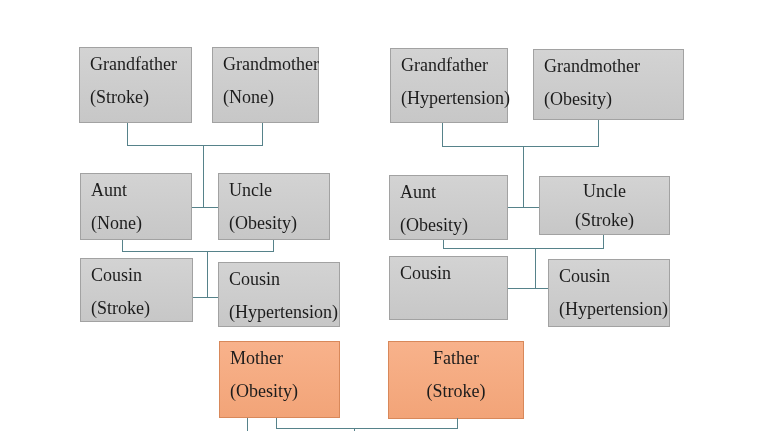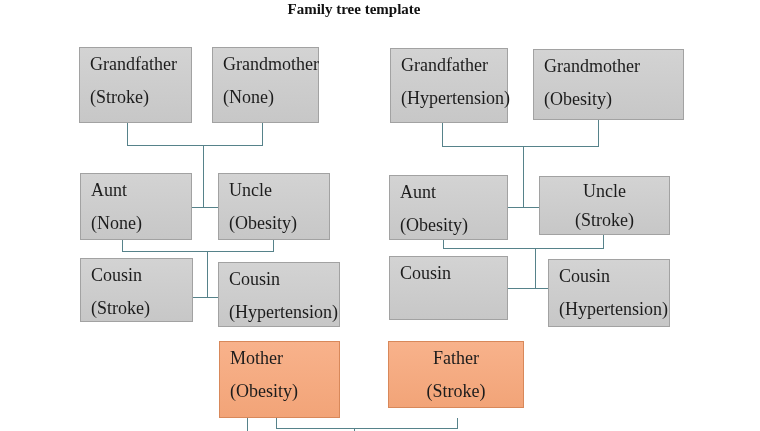--- a/index.html
+++ b/index.html
@@ -24,21 +24,20 @@
     background:linear-gradient(180deg,#f8b28b,#f2a478);
     border:1px solid #d8885a;
   }
   .ln{position:absolute;background:#56828a;}
 </style>
 </head>
 <body>
 
 <div class="stage">
 
-  <div class="title">Family tree template</div>
 
   <div class="box" style="left:79px;top:47px;width:113px;height:76px;">
     <div>Grandfather</div>
     <div class="line2">(Stroke)</div>
   </div>
 
   <div class="box" style="left:212px;top:47px;width:107px;height:76px;">
     <div>Grandmother</div>
     <div class="line2">(None)</div>
   </div>
@@ -90,21 +89,21 @@
   <div class="box" style="left:548px;top:259px;width:122px;height:68px;">
     <div>Cousin</div>
     <div class="line2">(Hypertension)</div>
   </div>
 
   <div class="box orange" style="left:219px;top:341px;width:121px;height:77px;">
     <div>Mother</div>
     <div class="line2">(Obesity)</div>
   </div>
 
-  <div class="box orange center" style="left:388px;top:341px;width:136px;height:67px;">
+  <div class="box orange center" style="left:388px;top:341px;width:136px;height:78px;">
     <div>Father</div>
     <div class="line2">(Stroke)</div>
   </div>
 
   <div class="ln" style="left:127px;top:123px;width:1px;height:22px;"></div>
   <div class="ln" style="left:262px;top:123px;width:1px;height:22px;"></div>
   <div class="ln" style="left:127px;top:145px;width:136px;height:1px;"></div>
   <div class="ln" style="left:203px;top:145px;width:1px;height:62px;"></div>
   <div class="ln" style="left:192px;top:207px;width:26px;height:1px;"></div>
 

